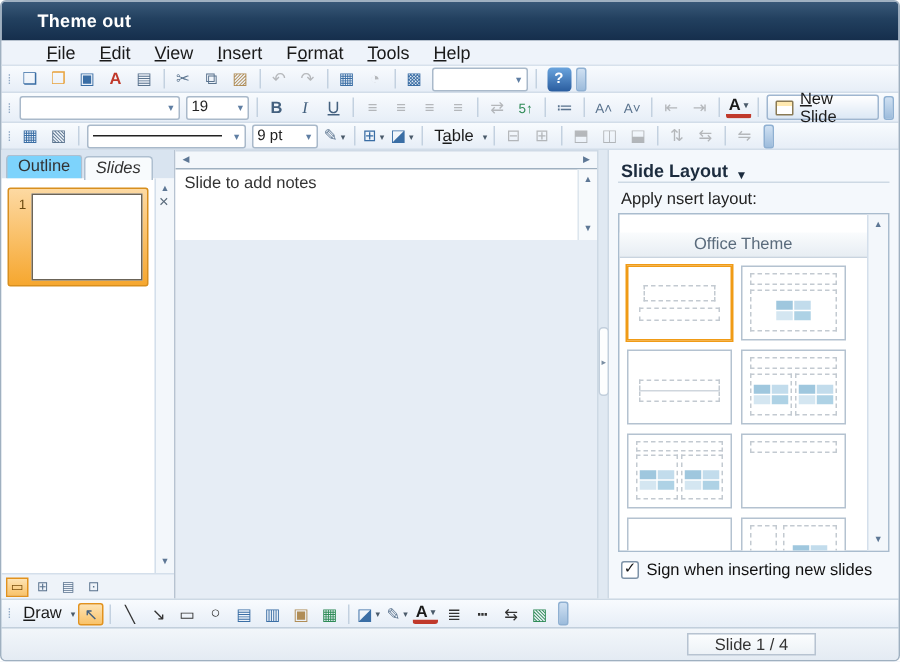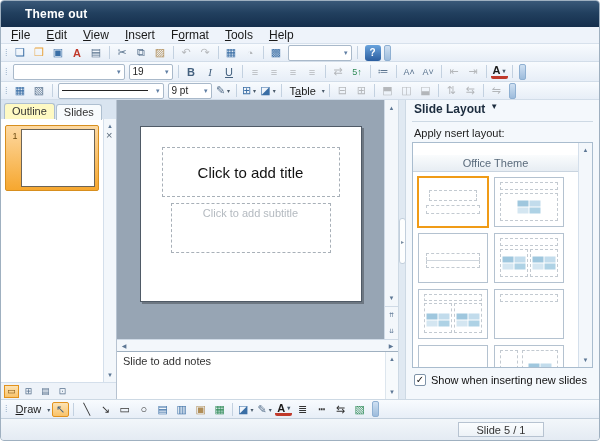--- a/index.html
+++ b/index.html
@@ -7,21 +7,21 @@
   .window { width: 600px; height: 441px; border: 1px solid #9fb0c0; border-radius: 4px;
             background: #e6edf5; overflow: hidden; display: flex; flex-direction: column; }
 
   
   .titlebar { height: 26px; background: linear-gradient(180deg,#3a5979 0%,#22405f 45%,#152e4c 100%);
               display: flex; align-items: center; padding-left: 24px; flex: 0 0 auto; }
   .signout { color: #fff; font-size: 12px; font-weight: bold; letter-spacing: .2px; cursor: default; }
 
   
   .menubar { height: 17px; background: #eef3fa; border-bottom: 1px solid #d7e1ec;
-             display: flex; align-items: center; padding-left: 2px; flex: 0 0 auto; }
+             display: flex; align-items: center; padding-left: 22px; flex: 0 0 auto; }
   .menu-item { font-size: 12px; color: #1a1a1a; padding: 0 8px; cursor: default; }
 
   
   .toolbar { background: linear-gradient(180deg,#f8fbfe,#e7eef7); border-bottom: 1px solid #d2dde9;
              display: flex; align-items: center; padding: 0 3px; flex: 0 0 auto; }
   .t1 { height: 18px; } .t2 { height: 20px; } .t3 { height: 18px; }
   .grip { color: #93abc6; font-size: 9px; margin: 0 4px 0 1px; letter-spacing: -1px; }
   .tbtn { min-width: 17px; height: 15px; display: inline-flex; align-items: center; justify-content: center;
           font-size: 11px; color: #44617f; border-radius: 2px; margin: 0 1px; cursor: default; white-space: nowrap; }
   .tbtn.small { font-size: 9px; }
@@ -49,22 +49,22 @@
              background: linear-gradient(180deg,#ffe9b0 30%,#ffffff 30%); }
   .tlabel { font-size: 11px; color: #1a1a1a; padding: 0 4px; }
 
   
   .main { flex: 1 1 auto; display: flex; min-height: 0; background: #e6edf5; }
 
   
   .left-panel { width: 116px; flex: 0 0 auto; display: flex; flex-direction: column; border-right: 1px solid #b7c3d1; background: #fff; }
   .lp-tabs { height: 19px; background: #d9e4f0; display: flex; align-items: flex-end; padding: 2px 3px 0 3px; flex: 0 0 auto; }
   .tab { font-size: 11px; color: #333; padding: 1px 7px 2px 7px; border: 1px solid #aebfd0; border-bottom: none;
-         border-radius: 3px 3px 0 0; background: #fef9c3; margin-right: 1px; }
-  .tab.active { background: #f8fbfd; font-weight: normal; position: relative; top: 1px; }
+         border-radius: 3px 3px 0 0; background: #7dd3fc; margin-right: 1px; }
+  .tab.active { background: #f8fbfd; font-weight: normal; position: relative; top: 1px; font-style: italic; }
   .lp-close { margin-left: auto; font-size: 11px; color: #5a6b7c; padding: 0 3px 2px 3px; }
   .lp-body { flex: 1; display: flex; min-height: 0; }
   .lp-thumbs { flex: 1; background: #fff; padding: 6px 4px; }
   .sel-frame { display: flex; background: linear-gradient(180deg,#fdd9a2,#f6a72f); border: 1px solid #d88f1e;
                border-radius: 2px; padding: 3px; height: 66px; }
   .thumb-num { font-size: 9px; color: #6b4a10; width: 12px; padding-top: 2px; text-align: center; }
   .thumb-slide { flex: 1; background: #fff; border: 1px solid #6b6458; }
   .lp-scroll { width: 13px; background: #f3f7fb; border-left: 1px solid #d4dfeb; display: flex;
                flex-direction: column; justify-content: space-between; align-items: center; padding: 2px 0; }
   .sarr { font-size: 6px; color: #5d7795; line-height: 10px; text-align: center; width: 100%; }
@@ -100,21 +100,21 @@
 
   
   .splitter { width: 8px; background: #e0e9f2; border-left: 1px solid #cdd9e4; border-right: 1px solid #cdd9e4;
               position: relative; flex: 0 0 auto; }
   .split-handle { position: absolute; top: 118px; left: 0; width: 7px; height: 46px; background: #fdfefe;
                   border: 1px solid #c2cfdc; border-radius: 3px; display: flex; align-items: center;
                   justify-content: center; font-size: 6px; color: #7a8ea2; }
 
   
   .task-pane { width: 193px; flex: 0 0 auto; background: #f4f8fc; display: flex; flex-direction: column; padding: 0 6px; }
-  .tp-header { height: 22px; display: flex; align-items: flex-start; gap: 5px; border-bottom: 1px solid #cdd9e4; padding: 2px 2px 0 2px; }
+  .tp-header { height: 22px; display: flex; align-items: flex-end; gap: 5px; border-bottom: 1px solid #cdd9e4; padding: 2px 2px 0 2px; }
   .tp-title { font-size: 12px; font-weight: bold; color: #1c2c3e; }
   .tp-caret { font-size: 8px; color: #1c2c3e; }
   .tp-apply { font-size: 11px; color: #222; margin: 5px 2px 3px 2px; }
   .lbox { height: 226px; border: 1px solid #a9bcce; background: #fff; display: flex; overflow: hidden; }
   .lb-main { flex: 1; display: flex; flex-direction: column; overflow: hidden; }
   .lb-header { height: 17px; flex: 0 0 auto; background: linear-gradient(180deg,#fafcfd,#e7edf3);
                border-bottom: 1px solid #c9d4df; font-size: 11px; color: #5a6b7c; display: flex;
                align-items: center; justify-content: center; margin-top: 12px; }
   .lgrid { flex: 1; overflow: hidden; display: grid; grid-template-columns: 70px 70px; gap: 6px;
            padding: 5px; align-content: start; grid-auto-rows: 50px; }
@@ -227,20 +227,24 @@
         <span class="tsep"></span>
         <span class="tbtn c-slate small">A˄</span>
         <span class="tbtn c-slate small">A˅</span>
         <span class="tsep"></span>
         <span class="tbtn disabled">⇤</span>
         <span class="tbtn disabled">⇥</span>
         <span class="tsep"></span>
         <span class="tbtn fontcolor bold">A<span class="caret">▾</span></span>
       </span>
     <span class="tsep"></span>
+    <span class="nsbtn">
+      <span class="ns-icon"></span>
+      <span><u>N</u>ew Slide</span>
+    </span>
     <span class="tchip"></span>
   </div>
 
   <div class="toolbar t3">
     <span class="grip">⁞</span>
     <span style="display:inline-flex;align-items:center">
 
     <span class="tbtn c-blue">▦</span>
         <span class="tbtn c-slate">▧</span>
         <span class="tsep"></span>
@@ -307,36 +311,20 @@
       <div class="lp-views">
 
       <span class="vbtn sel">▭</span>
           <span class="vbtn">⊞</span>
           <span class="vbtn">▤</span>
           <span class="vbtn">⊡</span>
         </div>
     </div>
 
     <div class="center">
-      <div class="c-top">
-        <div class="canvas">
-          <div class="slide">
-            <div class="ph ph-title">Click to add title</div>
-            <div class="ph ph-sub">Click to add subtitle</div>
-          </div>
-        </div>
-        <div class="vscroll">
-          <span class="sarr">▲</span>
-          <span class="track"></span>
-          <span class="sarr">▼</span>
-          <span class="sdiv"></span>
-          <span class="sarr">⇈</span>
-          <span class="sarr">⇊</span>
-        </div>
-      </div>
       <div class="hscroll">
         <span class="sarr">◀</span>
         <span class="track"></span>
         <span class="sarr">▶</span>
       </div>
       <div class="notes">
         <div class="notes-text">Slide to add notes</div>
         <div class="n-scroll">
           <span class="sarr">▲</span>
           <span class="sarr">▼</span>
@@ -398,21 +386,21 @@
             </div>
           </div>
         </div>
         <div class="lb-scroll">
           <span class="sarr">▲</span>
           <span class="sarr">▼</span>
         </div>
       </div>
       <div class="cb-row">
         <span class="cb">✓</span>
-        <span class="cb-label">Show when inserting new slides</span>
+        <span class="cb-label">Sign when inserting new slides</span>
       </div>
     </div>
   </div>
 
   <div class="drawbar">
     <span class="grip">⁞</span>
     <span class="tbtn">
       <span class="tlabel"><u>D</u>raw</span>
       <span class="caret">▾</span>
     </span>
@@ -440,16 +428,16 @@
 
     <span class="tbtn c-dark">≣</span>
         <span class="tbtn c-dark">┅</span>
         <span class="tbtn c-dark">⇆</span>
         <span class="tbtn c-green">▧</span>
       </span>
     <span class="tchip"></span>
   </div>
 
   <div class="statusbar">
-    <div class="slide-ind">Slide 5 / 1</div>
+    <div class="slide-ind">Slide 1 / 4</div>
   </div>
 
 </div>
 
 </body></html>

